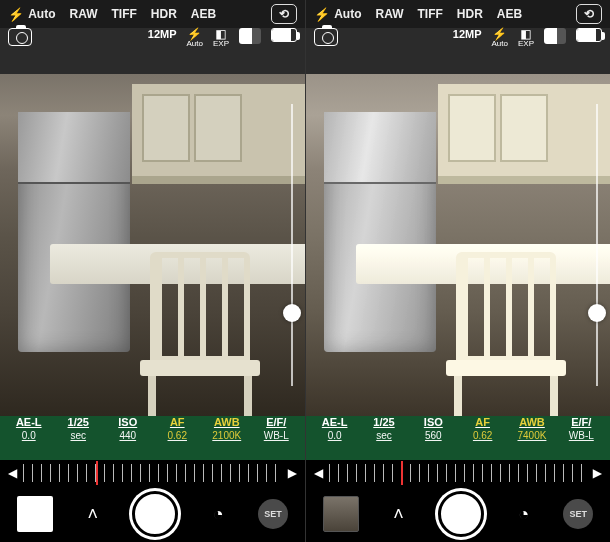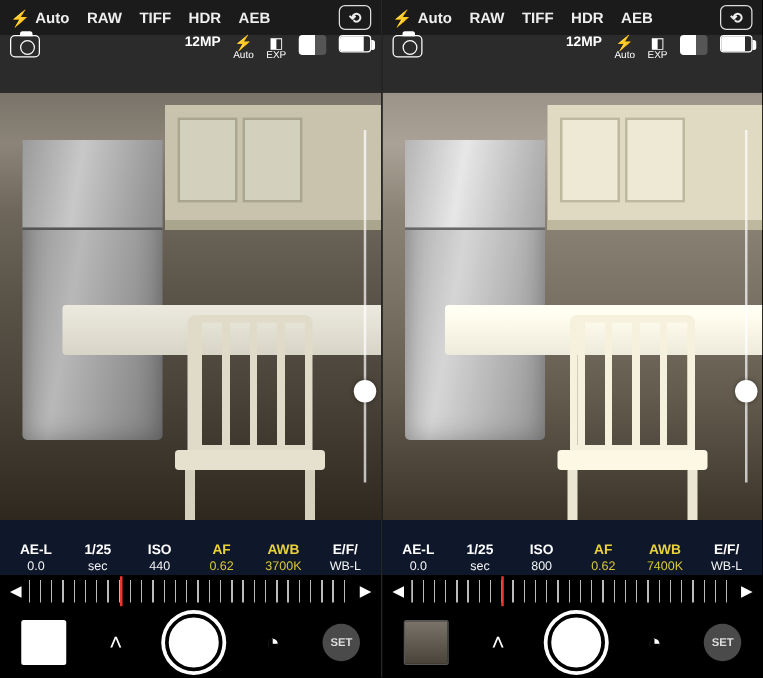--- a/index.html
+++ b/index.html
@@ -158,23 +158,24 @@
     position:absolute; right:12px; top:30px; bottom:30px;
     width:2px; background:rgba(255,255,255,0.7);
   }
   .exp-handle {
     position:absolute; right:4px; width:18px; height:18px;
     border-radius:50%; background:#fff; box-shadow:0 0 4px rgba(0,0,0,0.4);
   }
 
   
   .params {
-    height:44px; background:#0f172a; color:#fff;
-    display:flex; align-items:flex-end; justify-content:space-around;
+    height:44px; background:#14532d; color:#fff;
+    display:flex; align-items:flex-start; justify-content:space-around;
     padding:0 4px;
+    text-decoration:underline;
   }
   .param {
     display:flex; flex-direction:column; align-items:center;
     font-size:11px; line-height:1.25;
     min-width:42px;
   }
   .param .v1 { font-weight:600; }
   .param .v2 { font-size:10px; opacity:0.95; }
   .param.hl { color:#e8d13a; }
 
@@ -290,21 +291,21 @@
     <div class="param">
       <span class="v1">ISO</span>
       <span class="v2">440</span>
     </div>
     <div class="param hl">
       <span class="v1">AF</span>
       <span class="v2">0.62</span>
     </div>
     <div class="param hl">
       <span class="v1">AWB</span>
-      <span class="v2">3700K</span>
+      <span class="v2">2100K</span>
     </div>
     <div class="param">
       <span class="v1">E/F/</span>
       <span class="v2">WB-L</span>
     </div>
   </div>
 
   <div class="ruler">
     <span class="arrow">◀</span>
     <div class="ticks"></div>
@@ -370,21 +371,21 @@
     <div class="param">
       <span class="v1">AE-L</span>
       <span class="v2">0.0</span>
     </div>
     <div class="param">
       <span class="v1">1/25</span>
       <span class="v2">sec</span>
     </div>
     <div class="param">
       <span class="v1">ISO</span>
-      <span class="v2">800</span>
+      <span class="v2">560</span>
     </div>
     <div class="param hl">
       <span class="v1">AF</span>
       <span class="v2">0.62</span>
     </div>
     <div class="param hl">
       <span class="v1">AWB</span>
       <span class="v2">7400K</span>
     </div>
     <div class="param">

